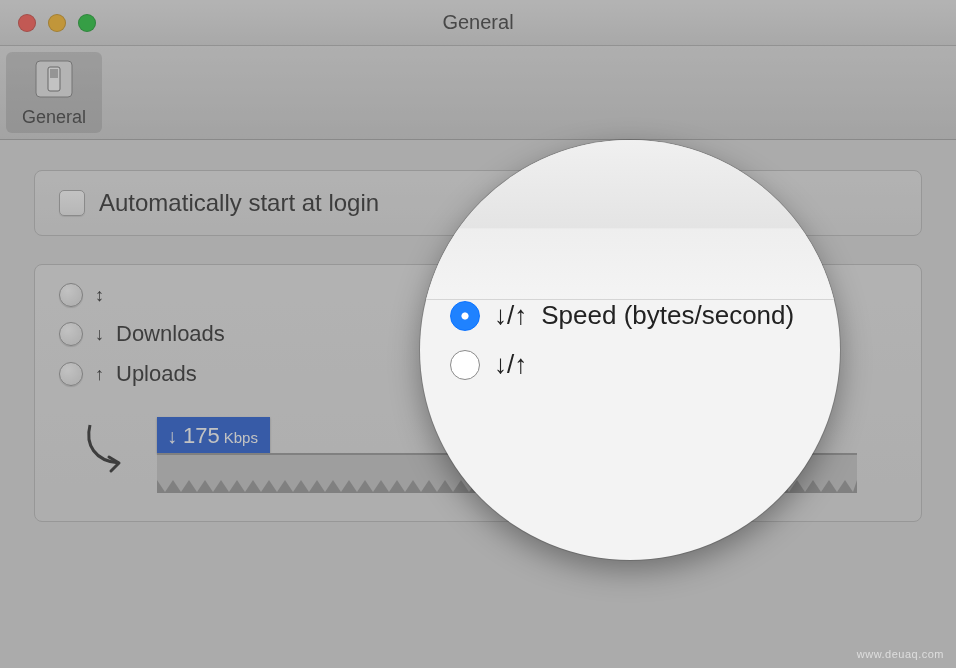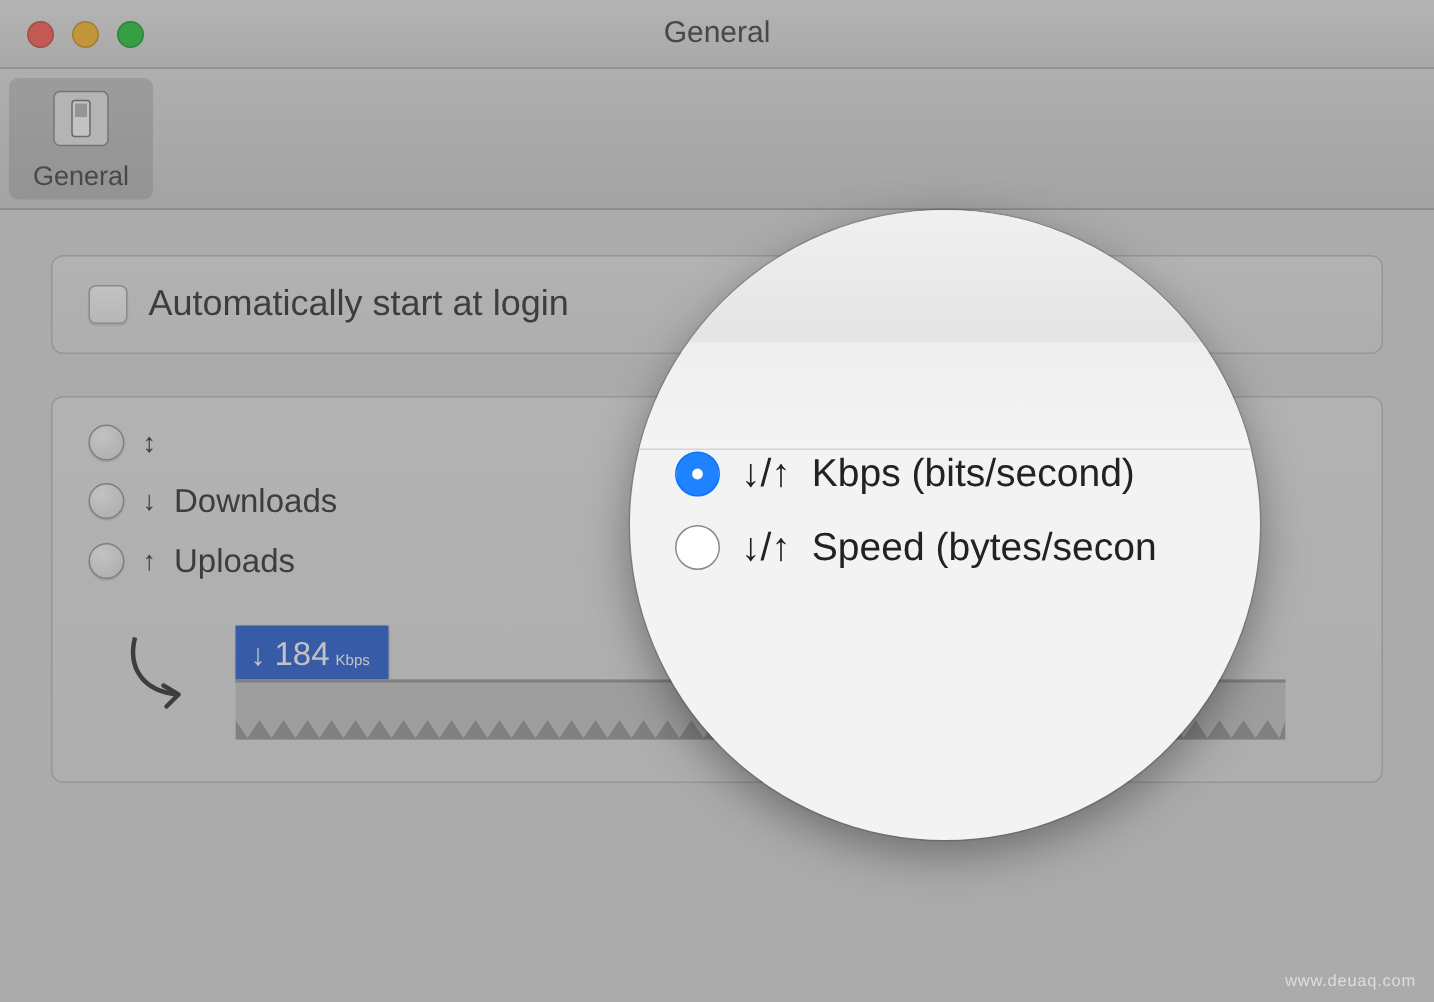--- a/index.html
+++ b/index.html
@@ -103,21 +103,21 @@
     display: flex; flex-direction: column; align-items: flex-start;
   }
   .badge {
     background: #2a62d6;
     color: #fff;
     padding: 6px 12px 4px 10px;
     font-size: 22px;
     display: flex; align-items: baseline; gap: 4px;
     box-shadow: 0 1px 2px rgba(0,0,0,0.3);
   }
-  .badge .unit { font-size: 10px; }
+  .badge .unit { font-size: 15px; }
   .badge .arrow { font-size: 20px; margin-right: 2px; }
   .chart-strip {
     width: 700px; height: 40px;
     background: #c8c8c8;
     border-top: 2px solid #9a9a9a;
     overflow: hidden;
     position: relative;
   }
   .chart-strip svg { position: absolute; bottom: -1px; left: 0; }
   
@@ -215,21 +215,21 @@
     </div>
 
     <div class="speed-container">
       <svg class="curly-arrow" viewBox="0 0 60 60">
         <path d="M15 8 C 10 28, 20 44, 44 46" fill="none" stroke="#333" stroke-width="3"></path>
         <path d="M44 46 l-10 -6 m10 6 l-8 8" fill="none" stroke="#333" stroke-width="3" stroke-linecap="round"></path>
       </svg>
       <div class="speed-box">
         <div class="badge">
           <span class="arrow">↓</span>
-          <span>184</span>
+          <span>175</span>
           <span class="unit">Kbps</span>
         </div>
         <div class="chart-strip">
           <svg width="700" height="14" viewBox="0 0 700 14" preserveAspectRatio="none">
             <path d="M0 14 L0 0 L8 12 L16 0 L24 12 L32 0 L40 12 L48 0 L56 12 L64 0 L72 12 L80 0 L88 12 L96 0 L104 12 L112 0 L120 12 L128 0 L136 12 L144 0 L152 12 L160 0 L168 12 L176 0 L184 12 L192 0 L200 12 L208 0 L216 12 L224 0 L232 12 L240 0 L248 12 L256 0 L264 12 L272 0 L280 12 L288 0 L296 12 L304 0 L312 12 L320 0 L328 12 L336 0 L344 12 L352 0 L360 12 L368 0 L376 12 L384 0 L392 12 L400 0 L408 12 L416 0 L424 12 L432 0 L440 12 L448 0 L456 12 L464 0 L472 12 L480 0 L488 12 L496 0 L504 12 L512 0 L520 12 L528 0 L536 12 L544 0 L552 12 L560 0 L568 12 L576 0 L584 12 L592 0 L600 12 L608 0 L616 12 L624 0 L632 12 L640 0 L648 12 L656 0 L664 12 L672 0 L680 12 L688 0 L696 12 L700 0 L700 14 Z" fill="#9a9a9a"></path>
           </svg>
         </div>
       </div>
     </div>
   </div>
@@ -237,23 +237,22 @@
 </div>
 
 <div class="overlay"></div>
 
 <div class="magnifier">
   <div class="mag-gradient"></div>
   <div class="mag-content">
     <div class="mag-row">
       <div class="mag-radio selected"></div>
       <span>↓/↑</span>
-      <span>Kbps (bits/second)</span>
+      <span>Speed (bytes/second)</span>
     </div>
     <div class="mag-row">
       <div class="mag-radio"></div>
       <span>↓/↑</span>
-      <span>Speed (bytes/secon</span>
     </div>
   </div>
 </div>
 
 <div class="watermark">www.deuaq.com</div>
 
 </body></html>

